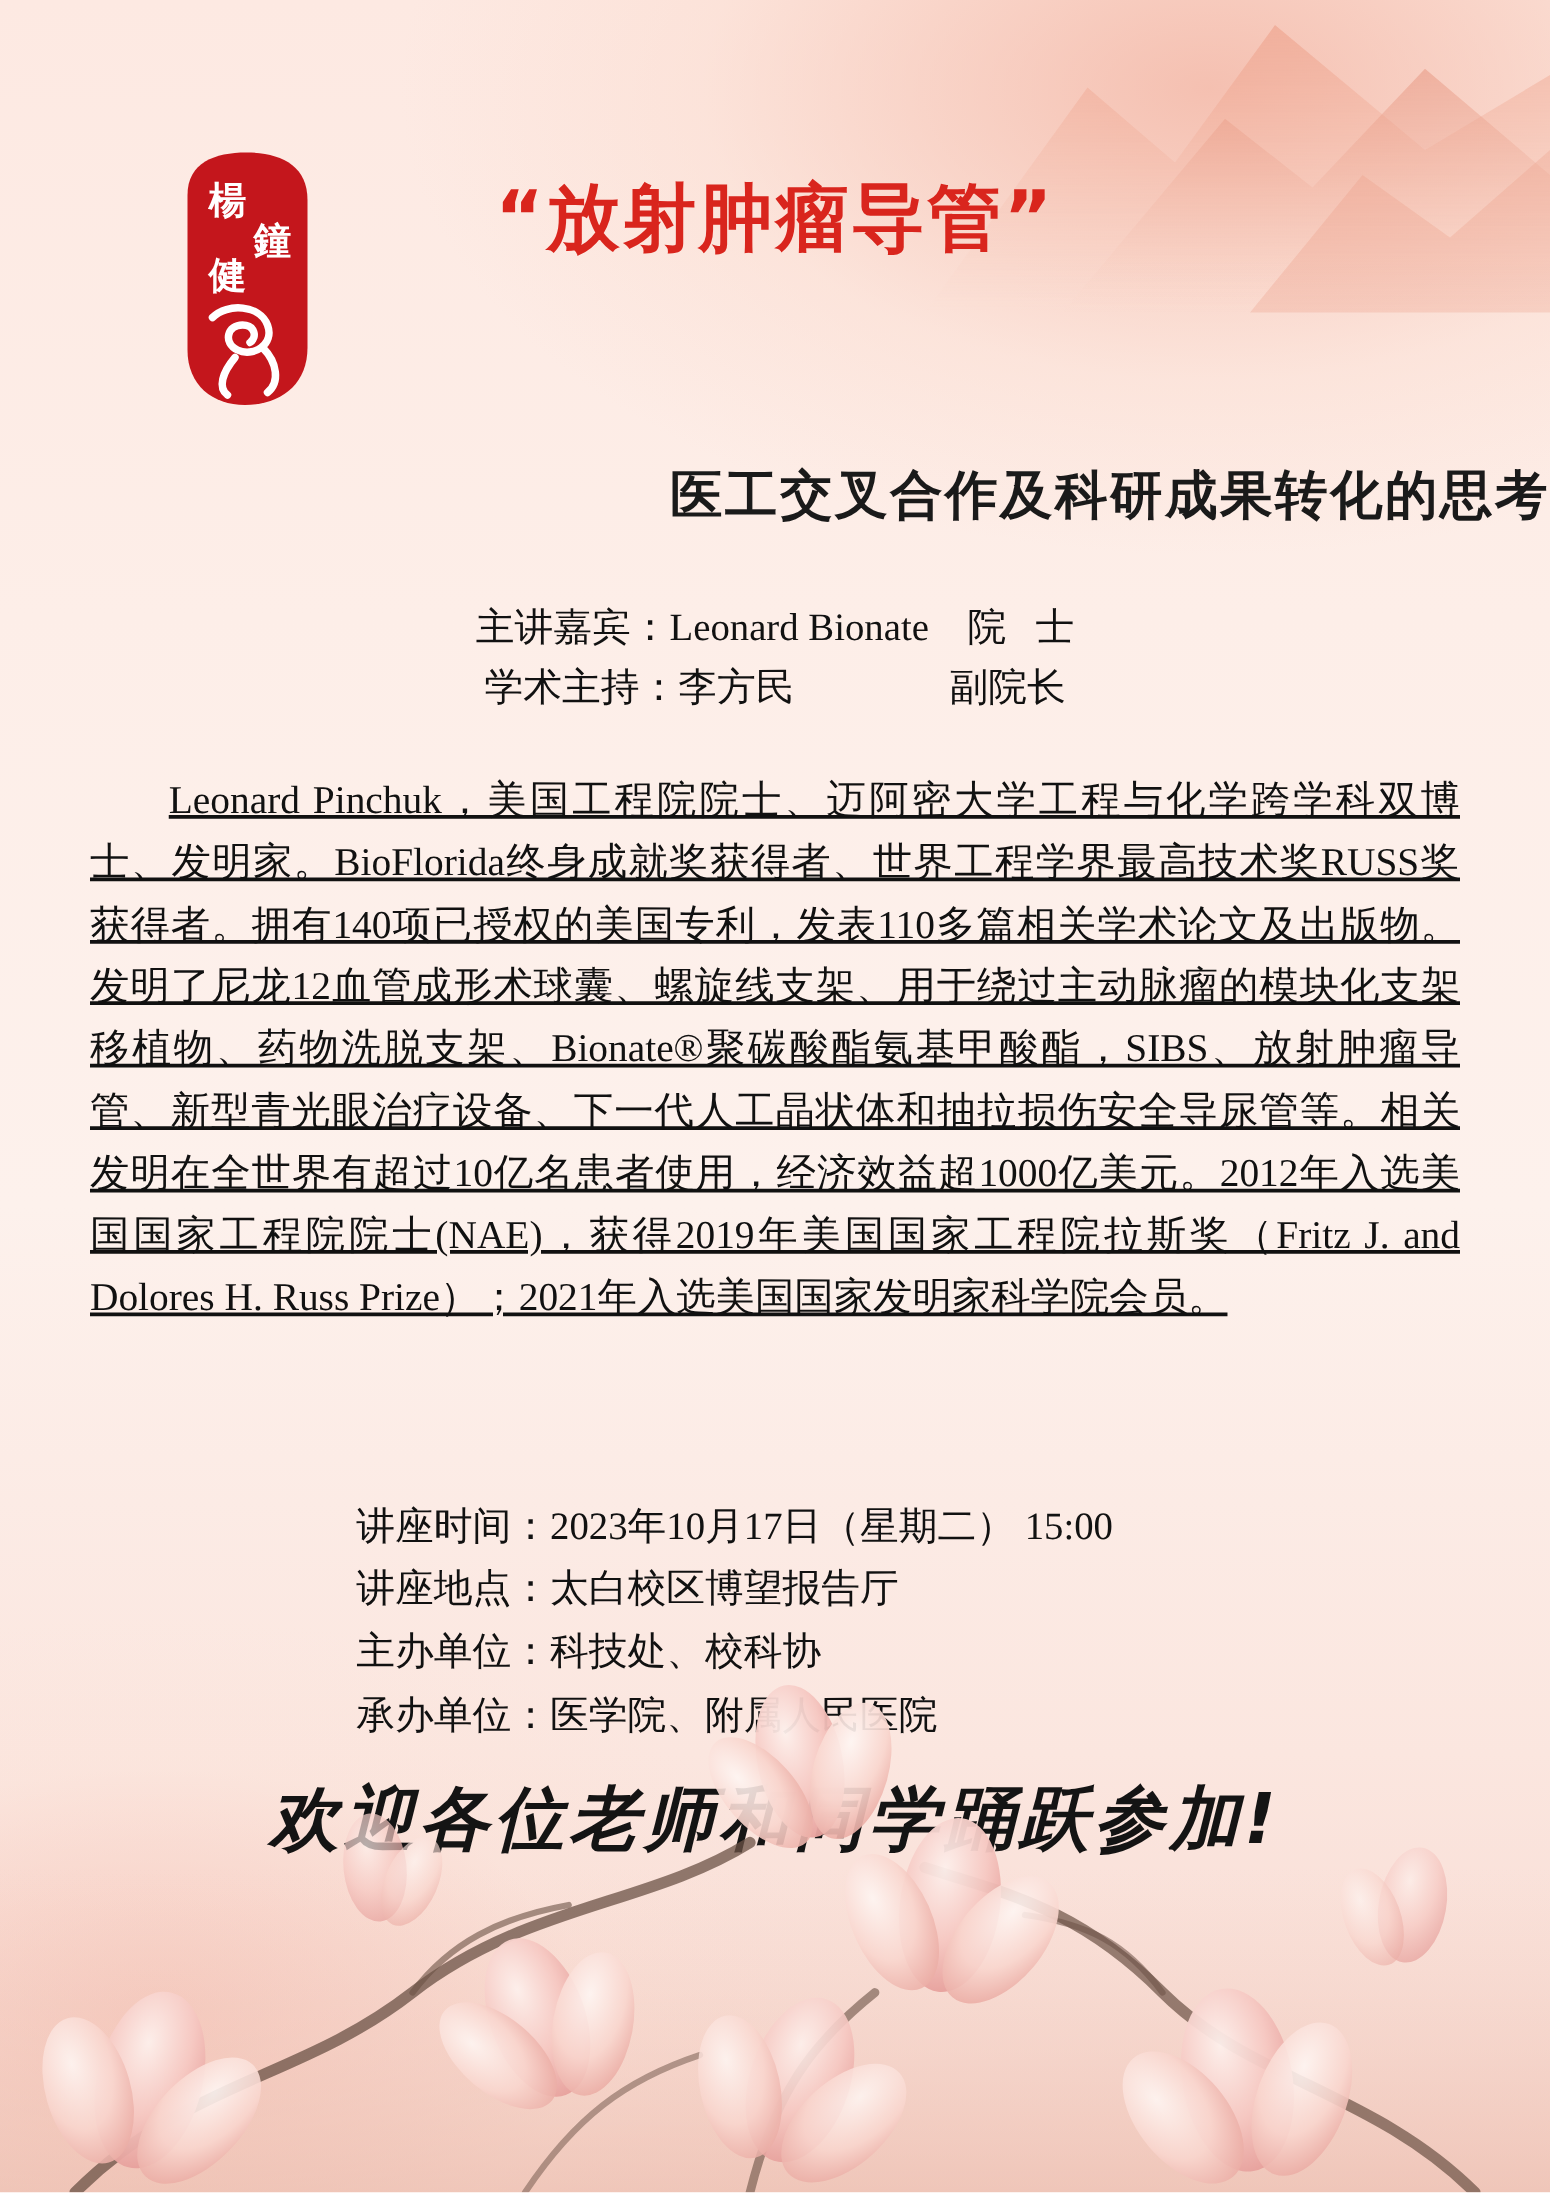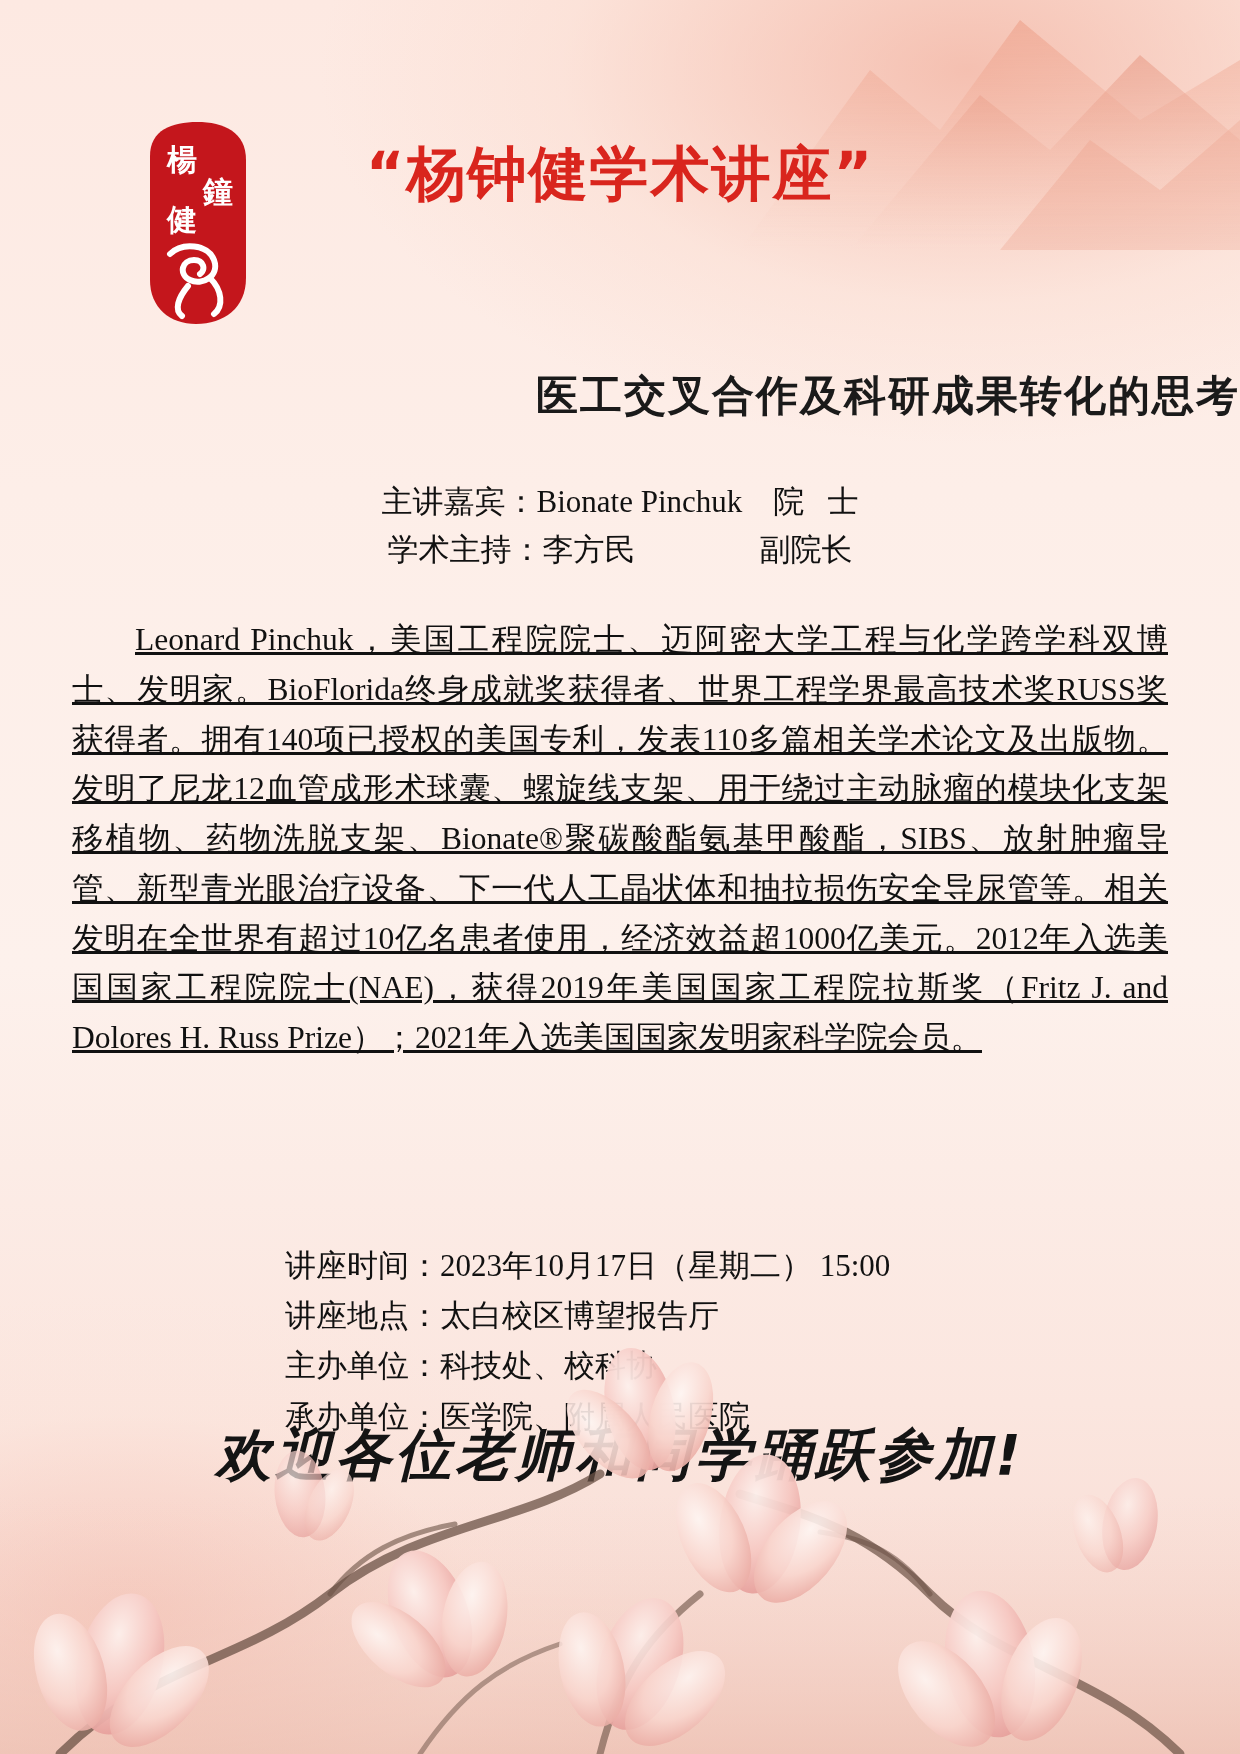--- a/index.html
+++ b/index.html
@@ -112,21 +112,20 @@
   }
 
   
   .info {
     position: absolute;
     left: 285px;
     top: 1196px;
     font-size: 31px;
     line-height: 1.62;
     color: #111;
-    margin-top: 45px;
   }
   .info .row { white-space: pre; }
 
   
   .slogan {
     position: absolute;
     left: 0; right: 0;
     top: 1418px;
     text-align: center;
     font-family: "DejaVu Sans", "Liberation Sans", sans-serif;
@@ -164,27 +163,27 @@
       <text x="44" y="52">楊</text>
       <text x="80" y="84">鐘</text>
       <text x="44" y="112">健</text>
     </g>
     <path d="M32,136 C44,124 70,126 76,142 C82,158 64,168 52,162 C40,156 44,142 56,142 C66,142 68,152 62,156" fill="none" stroke="#ffffff" stroke-width="6" stroke-linecap="round"></path>
     <path d="M50,168 C40,180 36,192 44,198" fill="none" stroke="#ffffff" stroke-width="6" stroke-linecap="round"></path>
     <path d="M72,160 C84,172 86,188 76,196" fill="none" stroke="#ffffff" stroke-width="6" stroke-linecap="round"></path>
   </svg>
 
   <div class="head-wrap">
-    <div class="title-main">“杨钟健学术讲座”</div>
+    <div class="title-main">“放射肿瘤导管”</div>
   </div>
 
   <div class="topic">医工交叉合作及科研成果转化的思考</div>
 
   <div class="speakers">
-    <span class="line">主讲嘉宾：Bionate Pinchuk    院   士</span>
+    <span class="line">主讲嘉宾：Leonard Bionate    院   士</span>
     <span class="line">学术主持：李方民                副院长</span>
   </div>
 
   <div class="bio">Leonard Pinchuk，美国工程院院士、迈阿密大学工程与化学跨学科双博士、发明家。BioFlorida终身成就奖获得者、世界工程学界最高技术奖RUSS奖获得者。拥有140项已授权的美国专利，发表110多篇相关学术论文及出版物。发明了尼龙12血管成形术球囊、螺旋线支架、用于绕过主动脉瘤的模块化支架移植物、药物洗脱支架、Bionate®聚碳酸酯氨基甲酸酯，SIBS、放射肿瘤导管、新型青光眼治疗设备、下一代人工晶状体和抽拉损伤安全导尿管等。相关发明在全世界有超过10亿名患者使用，经济效益超1000亿美元。2012年入选美国国家工程院院士(NAE)，获得2019年美国国家工程院拉斯奖（Fritz J. and Dolores H. Russ Prize）；2021年入选美国国家发明家科学院会员。</div>
 
   <div class="info">
     <div class="row">讲座时间：2023年10月17日（星期二） 15:00</div>
     <div class="row">讲座地点：太白校区博望报告厅</div>
     <div class="row">主办单位：科技处、校科协</div>
     <div class="row">承办单位：医学院、附属人民医院</div>

